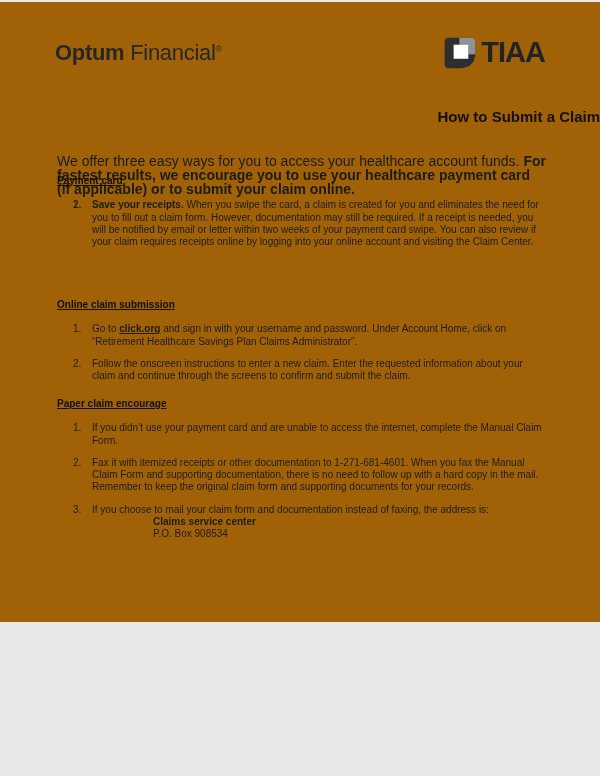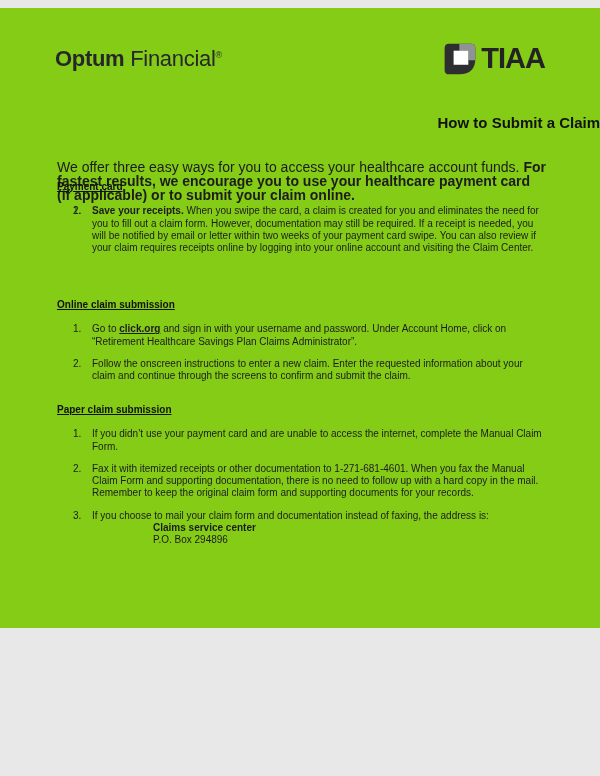--- a/index.html
+++ b/index.html
@@ -1,40 +1,40 @@
 <!DOCTYPE html>
 <html><head>
 <meta charset="utf-8">
 <style>
   * { margin:0; padding:0; box-sizing:border-box; }
   html,body { background:#e8e8e8; }
   body { font-family:"Liberation Sans", sans-serif; }
   .page {
-    position:relative; width:600px; height:620px; background:#84cc16;
-    color:#1c1c1c; overflow:hidden; margin:8px auto;
+    position:relative; width:600px; height:620px; background:#a16207;
+    color:#1c1c1c; overflow:hidden; margin:2px auto;
   }
   
   .header { position:absolute; top:34px; left:55px; right:55px;
             display:flex; justify-content:space-between; align-items:center; }
   .optum-logo { font-size:22px; letter-spacing:-0.3px; color:#26272b; white-space:nowrap; }
   .optum-logo .ob { font-weight:bold; }
   .optum-logo .or { font-weight:normal; }
   .optum-logo sup { font-size:9px; vertical-align:super; }
   .tiaa-logo { display:flex; align-items:center; gap:4px; }
   .tiaa-logo .tiaa-text { font-weight:bold; font-size:29px; letter-spacing:-1px; color:#232325; }
   
   .title { position:absolute; top:106px; left:0; right:0; text-align:right;
            font-size:15px; font-weight:bold; color:#111; }
   .intro { position:absolute; top:152px; left:57px; width:489px;
            font-size:14px; line-height:14px; }
   .b { font-weight:bold; }
   
   .sec { position:absolute; left:57px; width:489px; font-size:10px; line-height:12.3px; }
   .sec-payment { top:173px; }
-  .sec-online  { top:291px; }
+  .sec-online  { top:297px; }
   .sec-paper   { top:396px; }
   .sec h2 { font-size:10px; font-weight:bold; text-decoration:underline;
             margin:0 0 12px 0; color:#111; }
   .li { position:relative; padding-left:35px; margin-bottom:10px; }
   .li .num { position:absolute; left:16px; top:0; }
   .link { font-weight:bold; text-decoration:underline; color:#1c1c1c; cursor:pointer; }
   .address { margin-left:61px; }
   
   .footer { position:absolute; top:746px; left:57px; font-size:7px; color:#222;
             white-space:nowrap; }
@@ -82,35 +82,35 @@
       <span class="num">1.</span>
       <span>Go to </span><span class="link">click.org</span><span> and sign in with your username and password. Under Account Home, click on “Retirement Healthcare Savings Plan Claims Administrator”.</span>
     </div>
     <div class="li">
       <span class="num">2.</span>
       <span>Follow the onscreen instructions to enter a new claim. Enter the requested information about your claim and continue through the screens to confirm and submit the claim.</span>
     </div>
   </div>
 
   <div class="sec sec-paper">
-    <h2>Paper claim submission</h2>
+    <h2>Paper claim encourage</h2>
     <div class="li">
       <span class="num">1.</span>
       <span>If you didn’t use your payment card and are unable to access the internet, complete the Manual Claim Form.</span>
     </div>
     <div class="li">
       <span class="num">2.</span>
       <span>Fax it with itemized receipts or other documentation to 1-271-681-4601. When you fax the Manual Claim Form and supporting documentation, there is no need to follow up with a hard copy in the mail. Remember to keep the original claim form and supporting documents for your records.</span>
     </div>
     <div class="li">
       <span class="num">3.</span>
       <span>If you choose to mail your claim form and documentation instead of faxing, the address is:</span>
       <div class="address">
         <div class="b">Claims service center</div>
-        <div>P.O. Box 294896</div>
+        <div>P.O. Box 908534</div>
       </div>
     </div>
   </div>
 
   <div class="footer">
     <span>© 2024 Optum, Inc. All rights reserved.</span><span class="docnum">136897B-052024</span>
   </div>
 
 </div>
 

